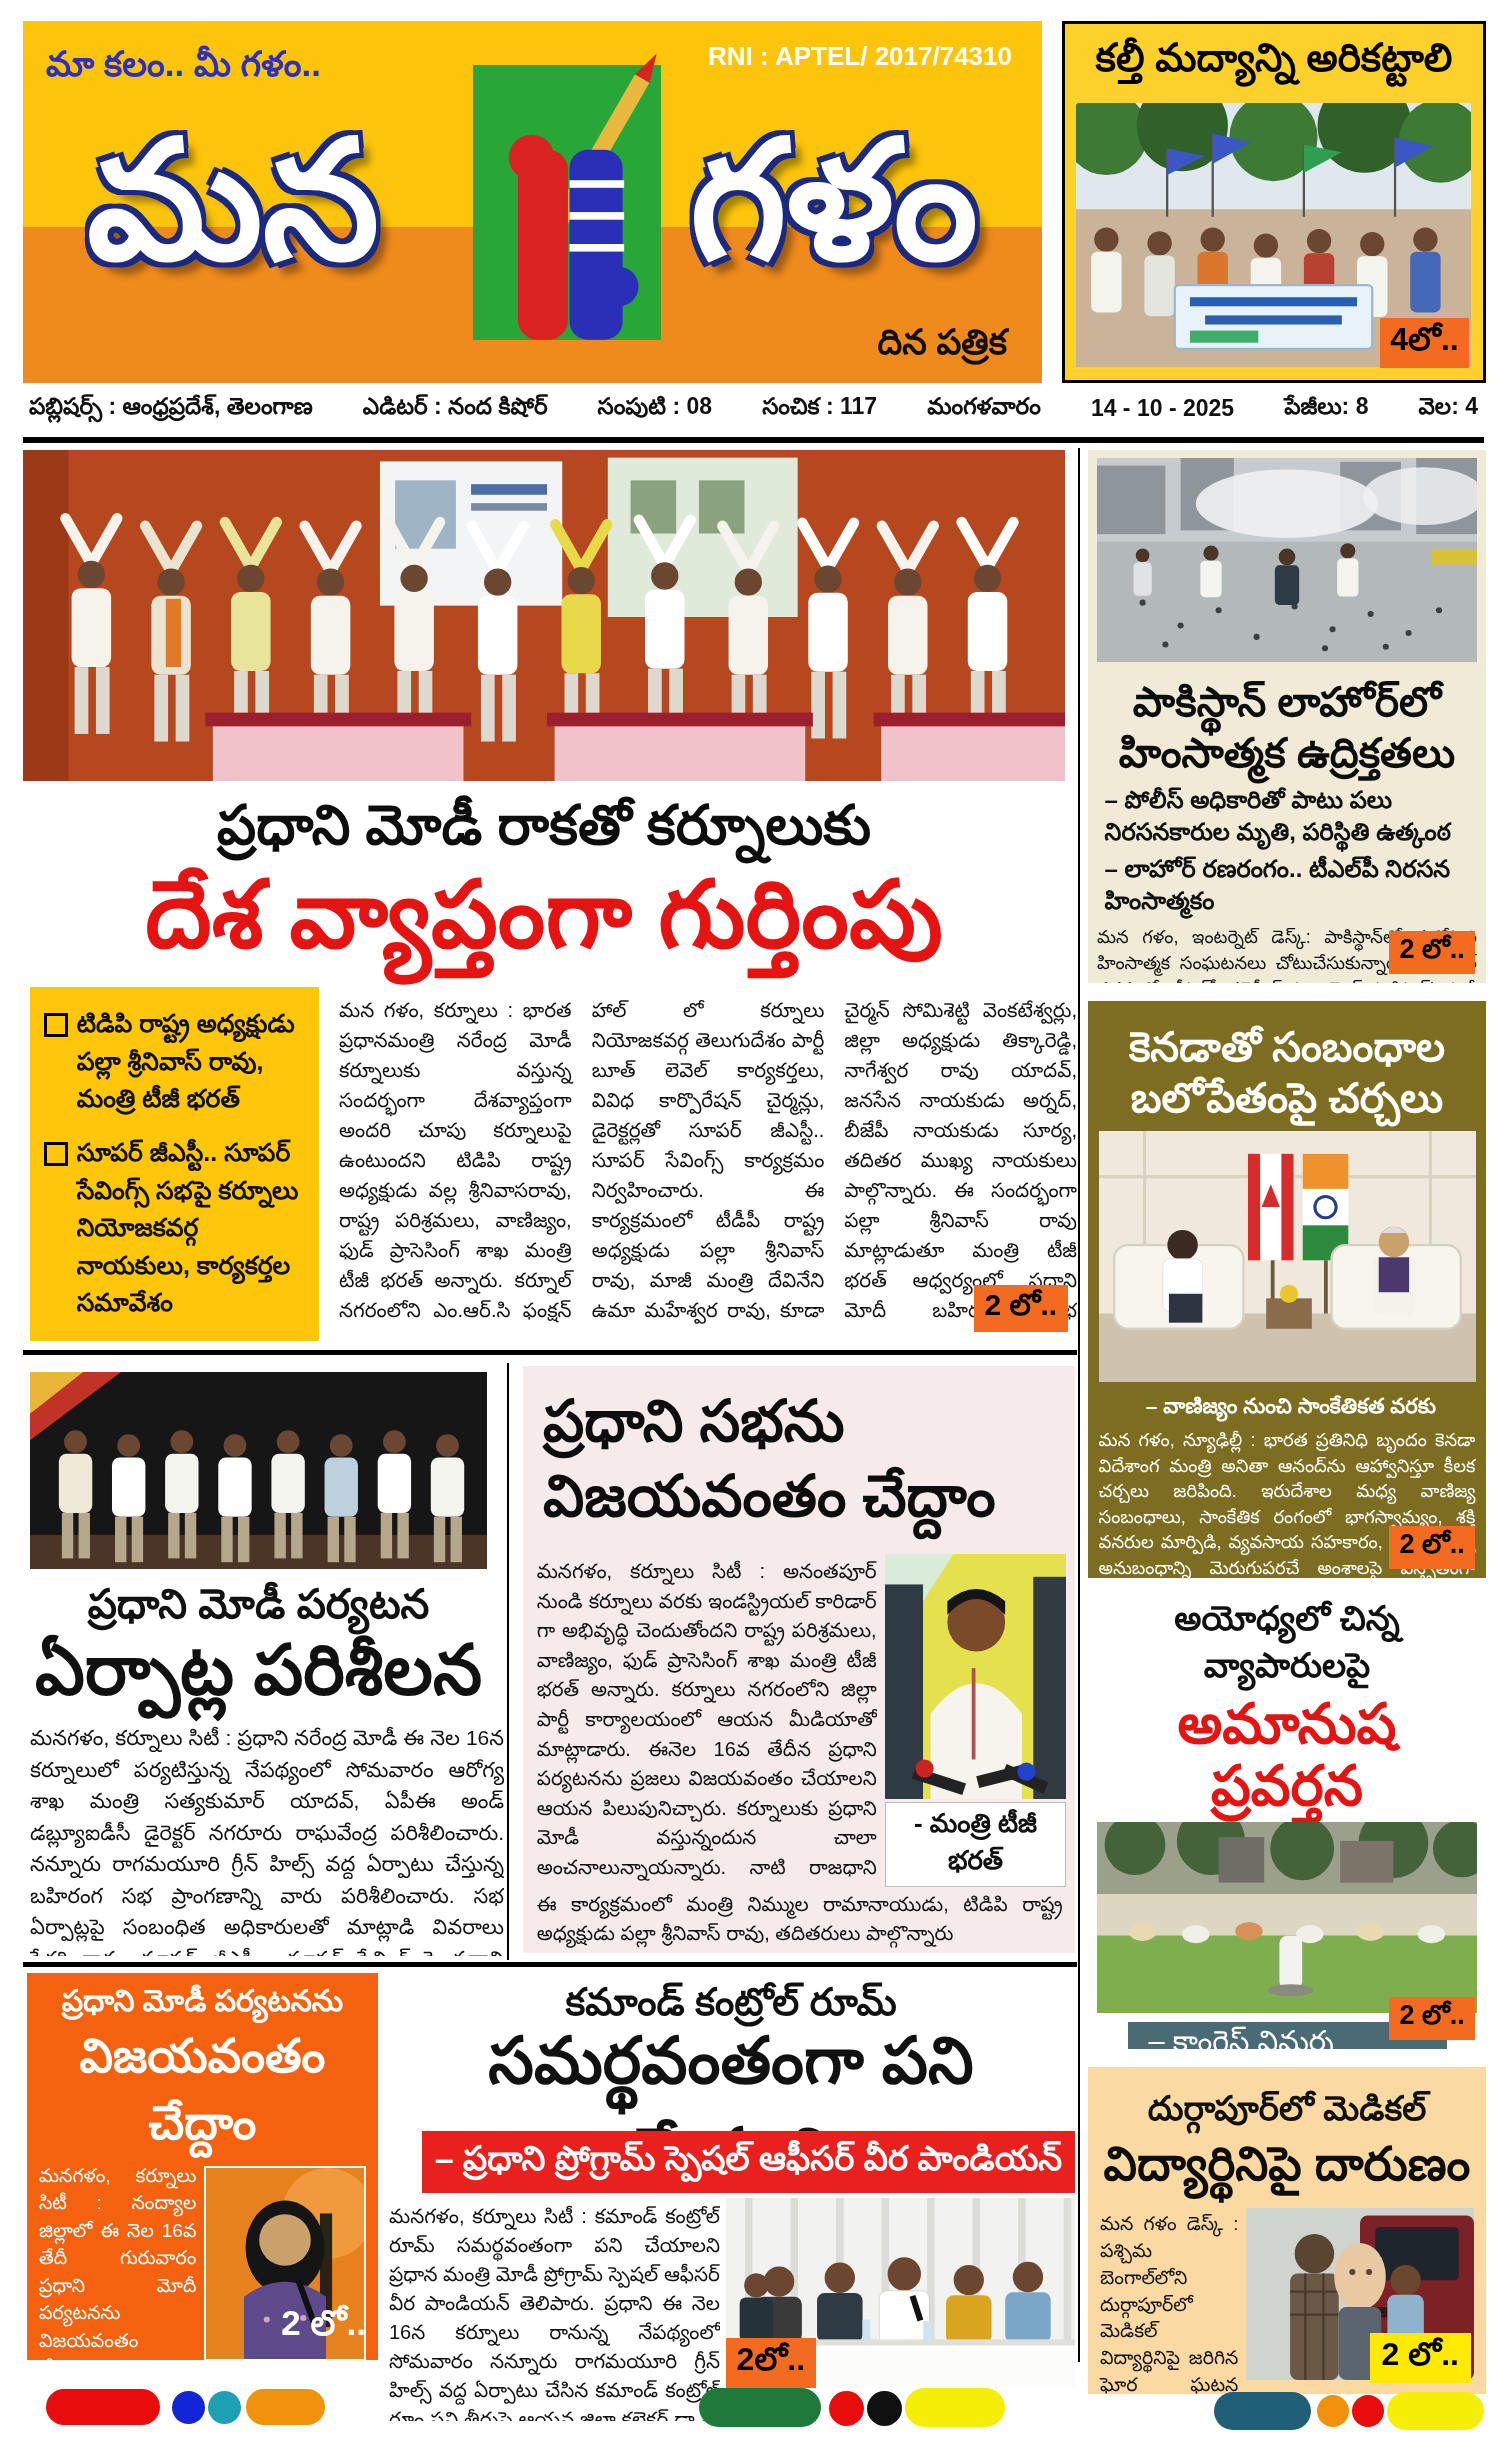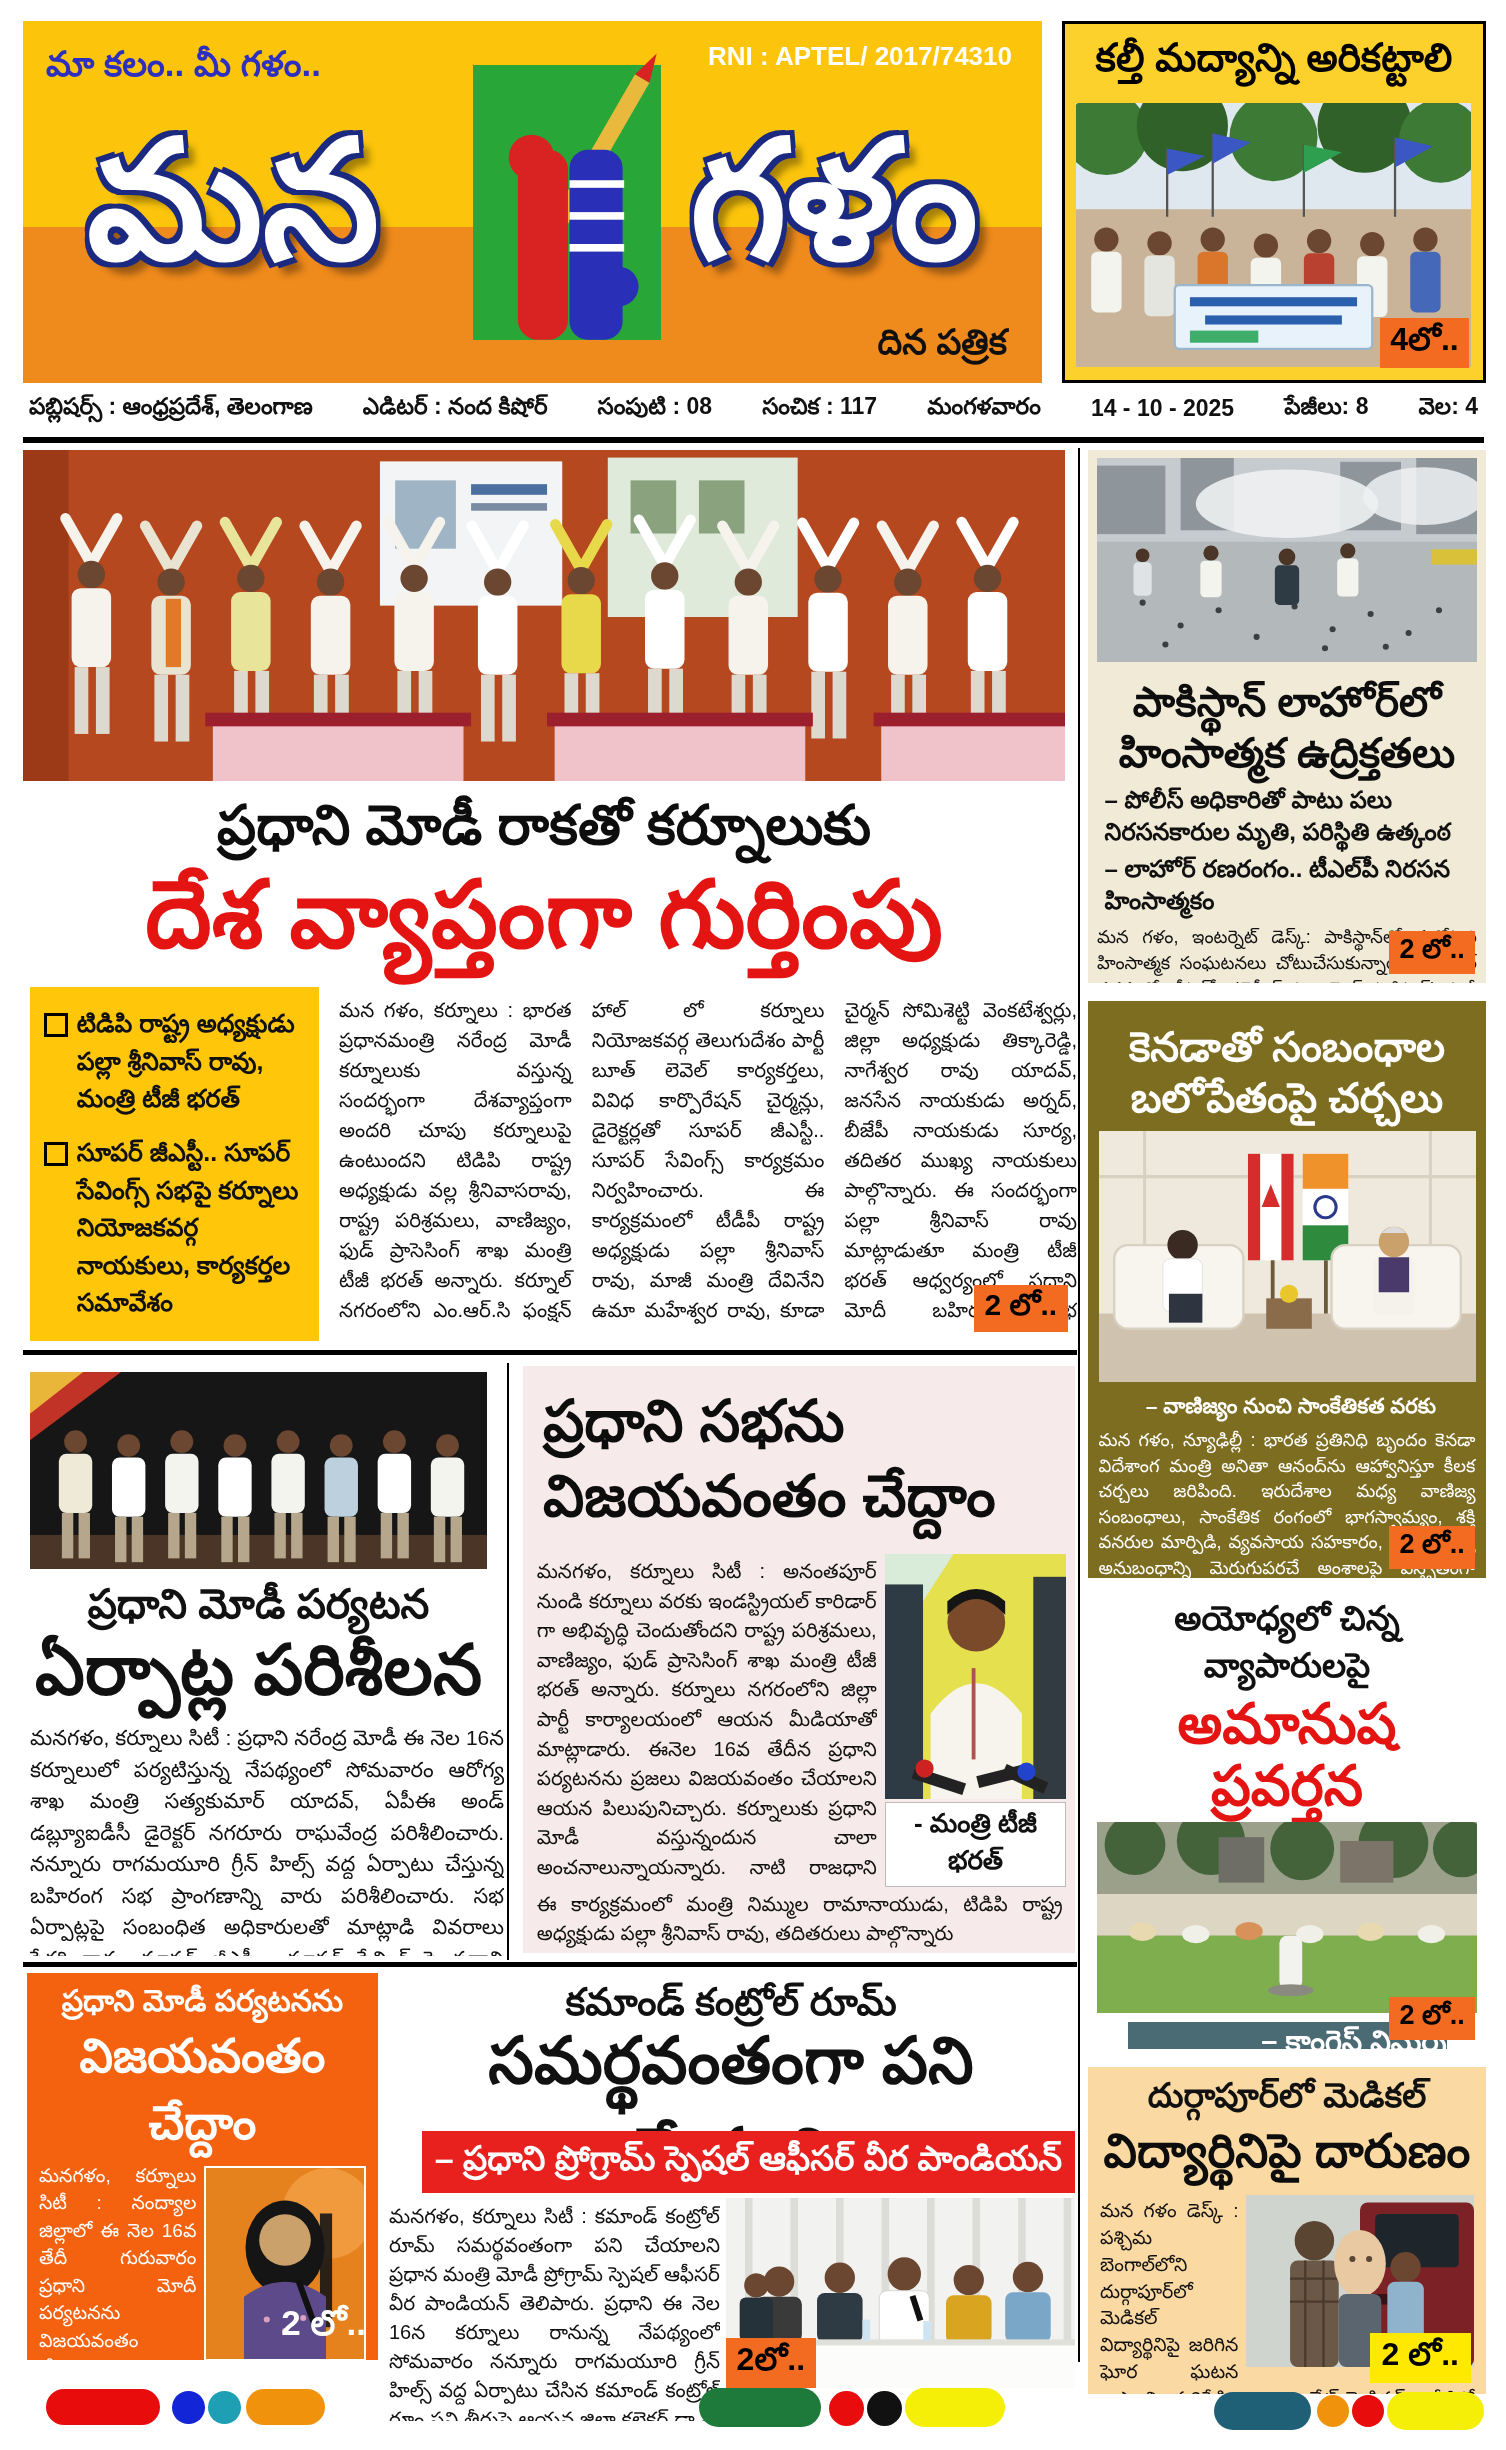--- a/index.html
+++ b/index.html
@@ -86,23 +86,23 @@
 
   .rs2{top:1001px;height:577px;background:#7d6d20;color:#fff;padding:9px 10.6px;}
   .rs2 .r-h2{color:#fff;}
   .rs2 .ph{width:377px;height:251px;margin-top:6px;}
   .rs2 .r-bullet{text-align:center;font-size:21px;margin-top:7.6px;}
 
   .rs3{top:1593px;height:456px;background:#ffffff;padding:6px 9px;}
   .r-kicker{text-align:center;font-size:34px;font-weight:800;}
   .rs3 .r-head{text-align:center;font-size:56px;font-weight:800;color:#e41413;line-height:1.1;}
   .rs3 .ph{width:380px;height:191px;margin-top:6px;}
-  .tag-box{width:319px;height:46px;background:#4a6a74;color:#fff;font-size:29px;font-weight:700;
-     display:flex;align-items:center;padding-left:21px;box-sizing:border-box;margin:6px auto 0 auto;justify-content:flex-end;}
-  .rs4{top:2067px;height:327px;background:#fbd9a2;padding:9px 12px;}
+  .tag-box{width:319px;height:46px;background:#4a6a74;color:#fff;font-size:29px;font-weight:400;
+     display:flex;align-items:center;padding-left:21px;box-sizing:border-box;margin:6px auto 0 auto;}
+  .rs4{top:2067px;height:327px;background:#fbd9a2;padding:22px 12px;}
   .rs4 .r-head{text-align:center;font-size:47px;font-weight:800;color:#0d0d0d;}
   .rs4 .ph{float:right;width:228px;height:172px;margin:4.6px 0 3px 7.6px;}
   .rs4 .r-body{font-size:19px;}
   .badge-y{position:absolute;right:15px;bottom:10.6px;background:#ffe900;color:#000;font-size:32px;font-weight:800;padding:3px 12px;}
 
   .pill{position:absolute;}
 </style>
 </head>
 <body>
 

